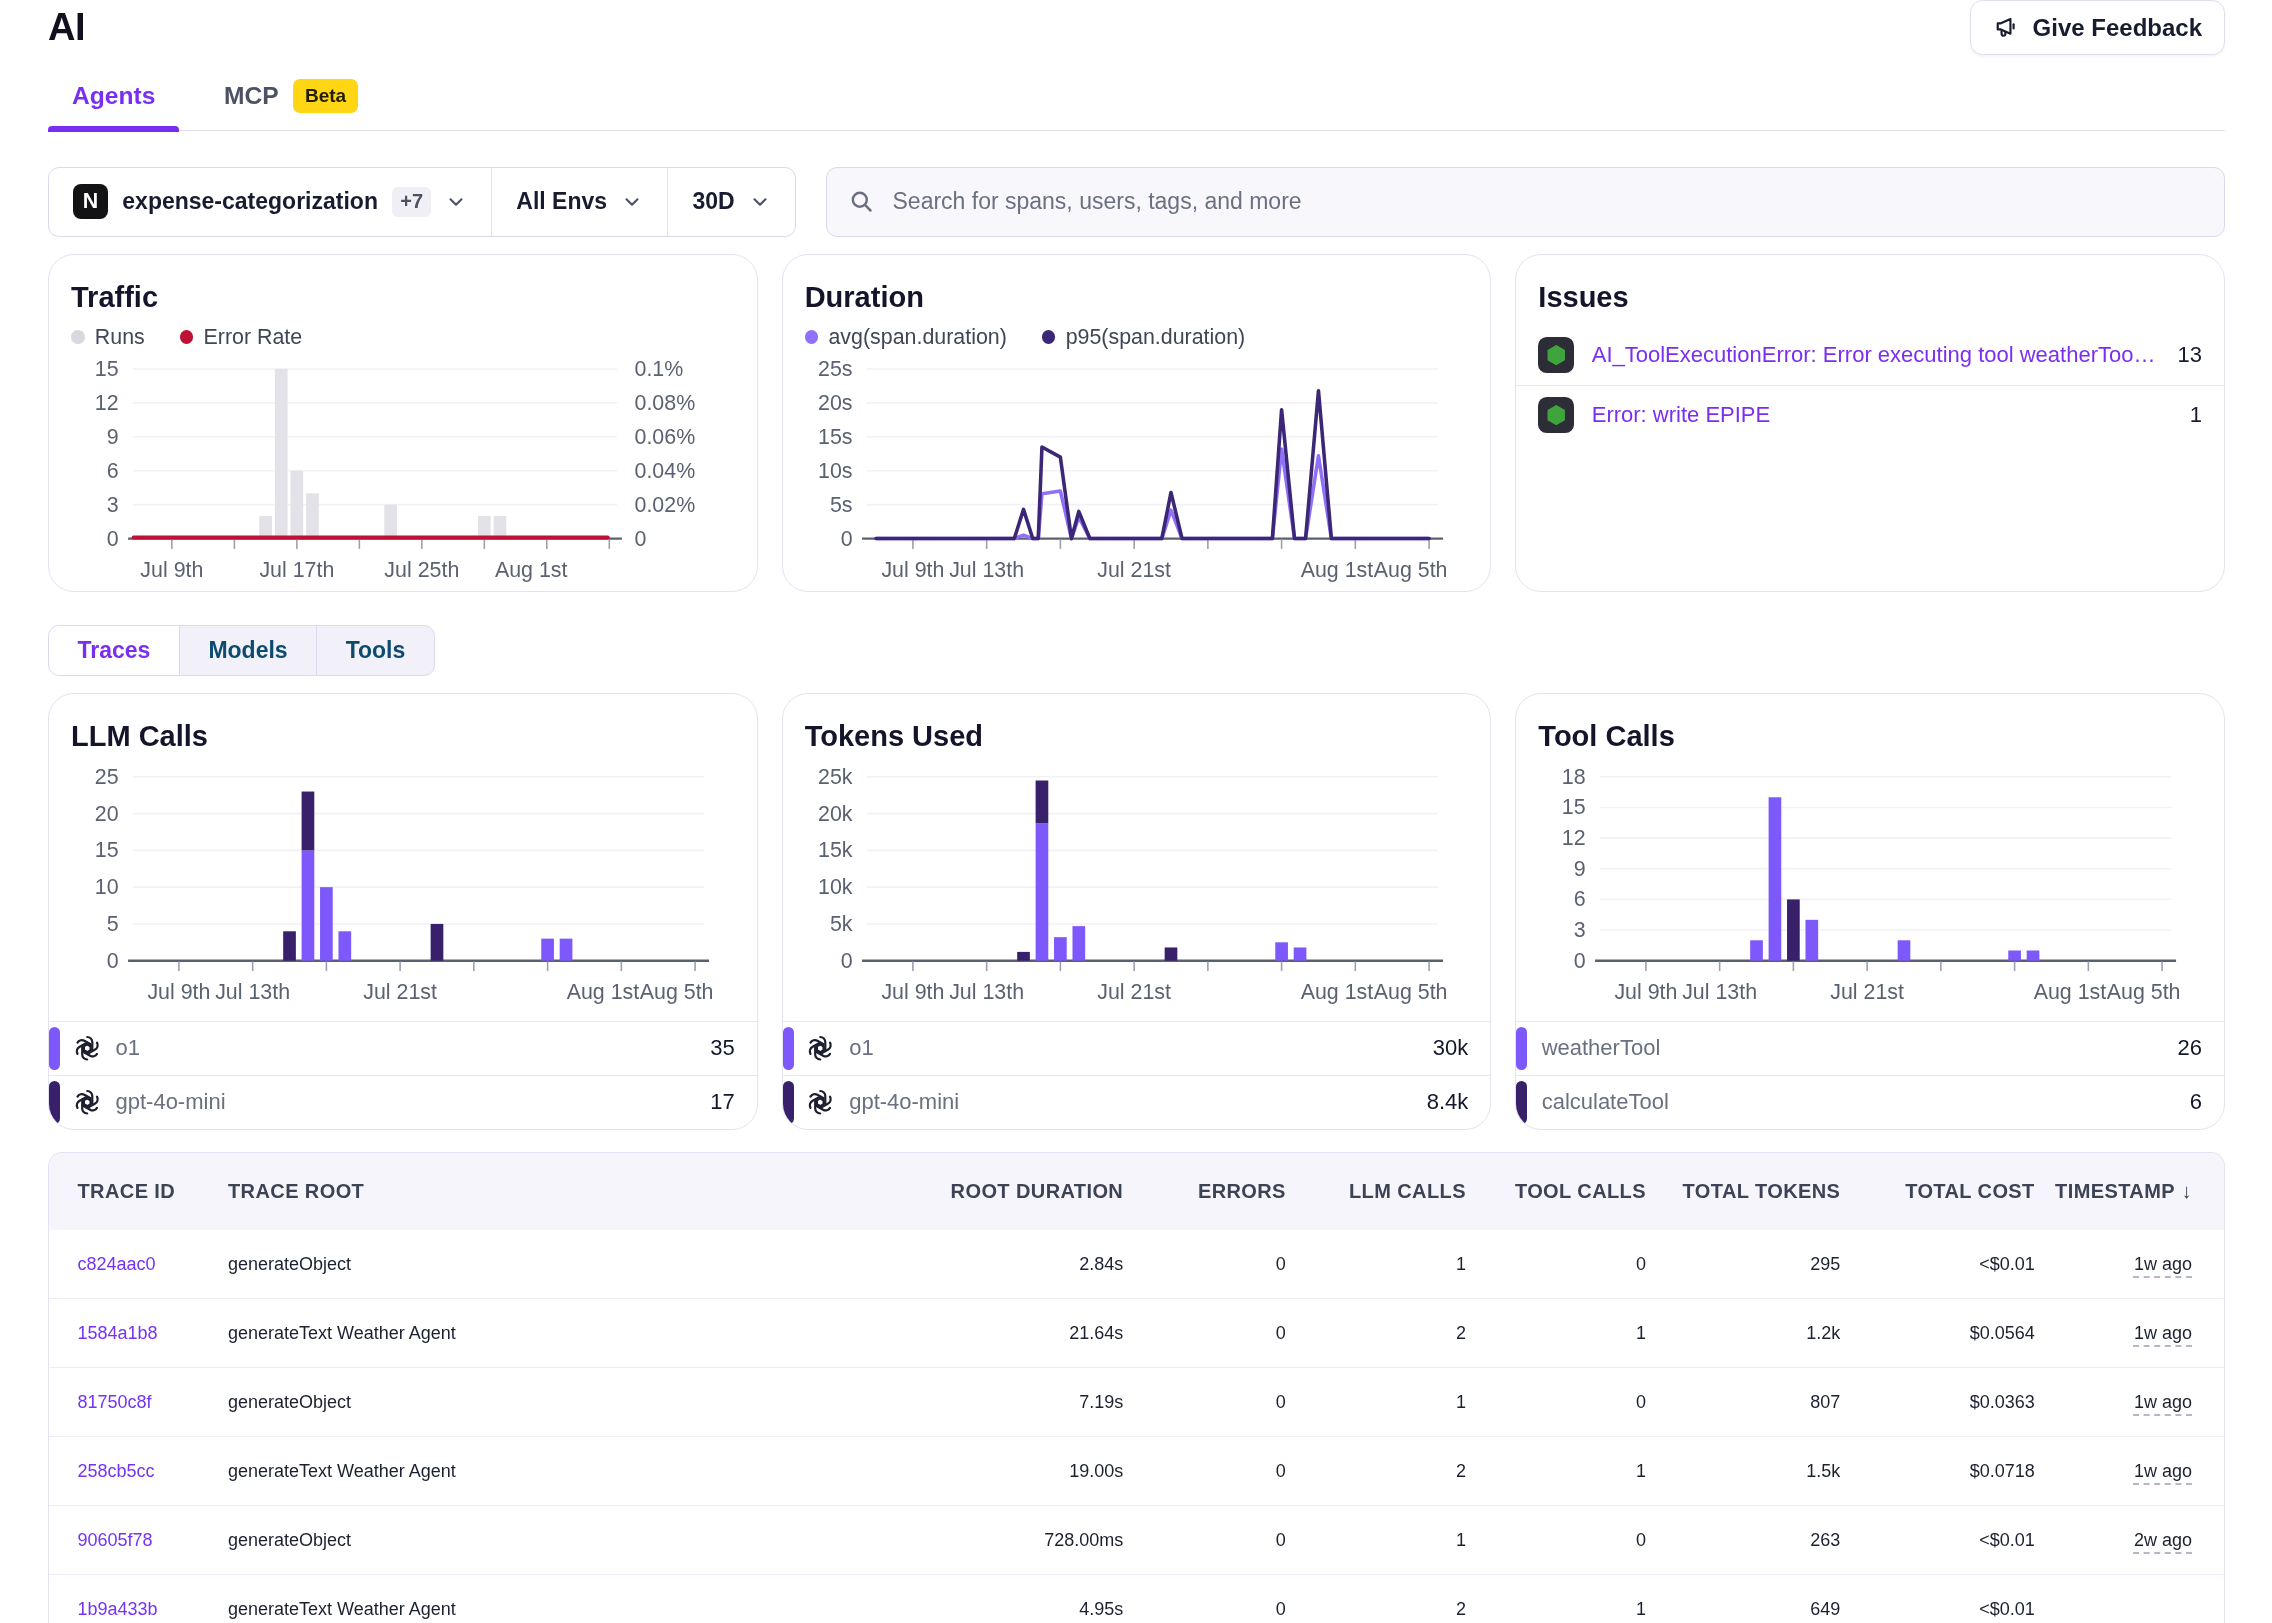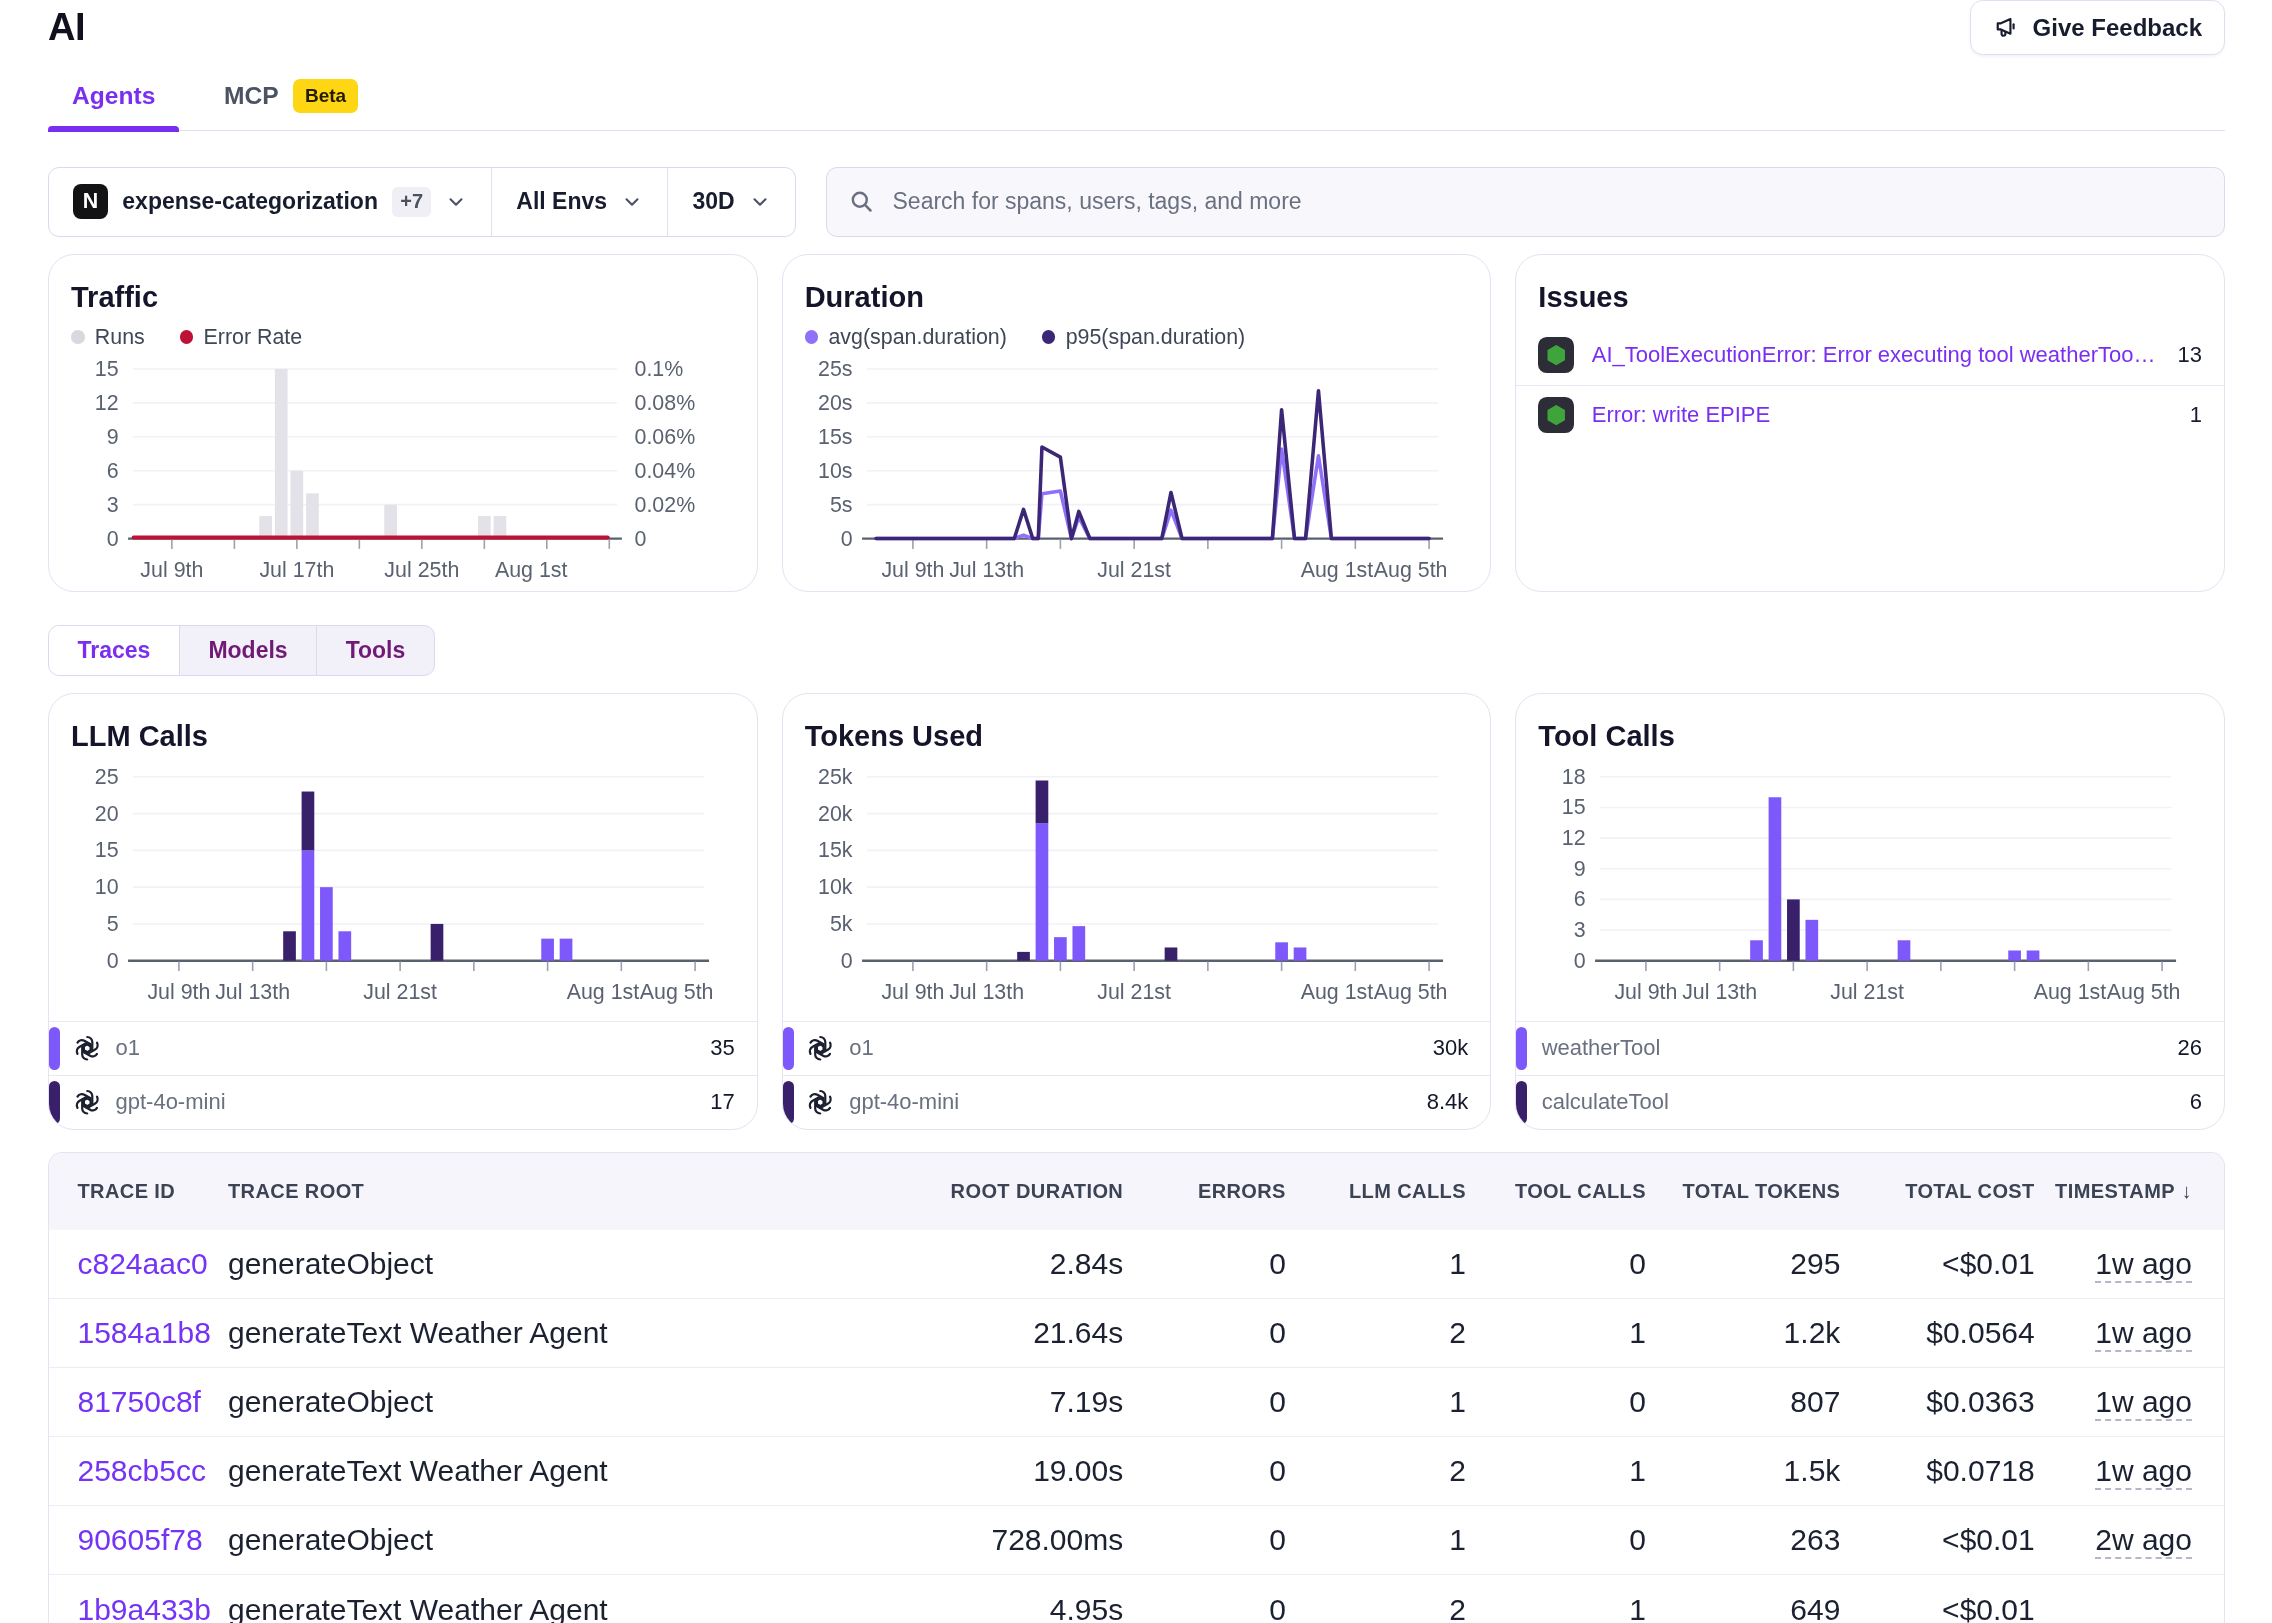--- a/index.html
+++ b/index.html
@@ -62,39 +62,39 @@
   .node-ico { width:36px; height:36px; background:#2d2d38; border-radius:8.7px; color:#3fa43c;
               display:flex; align-items:center; justify-content:center; font-size:24px; flex:none; }
   .issue-link { color:#7a2ff0; font-size:22px; white-space:nowrap; overflow:hidden; text-overflow:ellipsis;
                 flex:1; cursor:pointer; }
   .issue-count { font-size:22px; color:#171c2e; }
 
   
   .seg-tabs { display:inline-flex; margin-top:33px; border:1.6px solid #ddd8ee; border-radius:11px;
               overflow:hidden; background:#f2f0f9; }
   .seg { padding:0 28.5px; height:49px; display:flex; align-items:center; font-size:23px; font-weight:700;
-         color:#701a75; border-right:1.6px solid #ddd8ee; cursor:pointer; }
+         color:#0c4a6e; border-right:1.6px solid #ddd8ee; cursor:pointer; }
   .seg:last-child { border-right:none; }
   .seg.active { background:#fff; color:#7a2ff0; }
 
   
   .legend-rows { margin-top:8px; }
   .legend-row { display:flex; align-items:center; height:54px; border-top:1.6px solid #eae7f4; padding-right:22px; }
   .legend-chip { width:11px; height:43px; border-radius:5.6px; flex:none; }
   .legend-icon { margin-left:12.7px; display:flex; align-items:center; }
   .legend-label { margin-left:14.3px; font-size:22px; color:#69707f; }
   .legend-value { margin-left:auto; font-size:22px; color:#12172a; }
 
   
   .table-wrap { margin-top:22px; border:1.6px solid #e5e2f1; border-bottom:none;
                 border-radius:14.3px 14.3px 0 0; overflow:hidden; }
   table { width:100%; border-collapse:collapse; table-layout:fixed; }
   thead th { background:#f6f5fb; height:77px; font-size:20px; font-weight:700; color:#3b4354;
              text-transform:uppercase; letter-spacing:0.4px; }
-  tbody td { height:69px; font-size:30px; color:#1b2130; border-top:1.6px solid #edebf5; background:#fff; }
+  tbody td { height:69px; font-size:18px; color:#1b2130; border-top:1.6px solid #edebf5; background:#fff; }
   tbody tr:first-child td { border-top:none; }
   th.al, td.al { text-align:left; }
   th.ar, td.ar { text-align:right; }
   th:first-child, td:first-child { padding-left:28.5px; }
   th:last-child, td:last-child { padding-right:32px; }
   td.tid { color:#7533f5; cursor:pointer; }
   .ts { text-decoration:underline dashed #b7b6c8; text-decoration-thickness:1.6px; text-underline-offset:7.1px; cursor:pointer; }
   .sort-arrow { font-size:20.6px; margin-left:6.3px; }
 
   svg text { font-family:"Liberation Sans","DejaVu Sans",sans-serif; }

